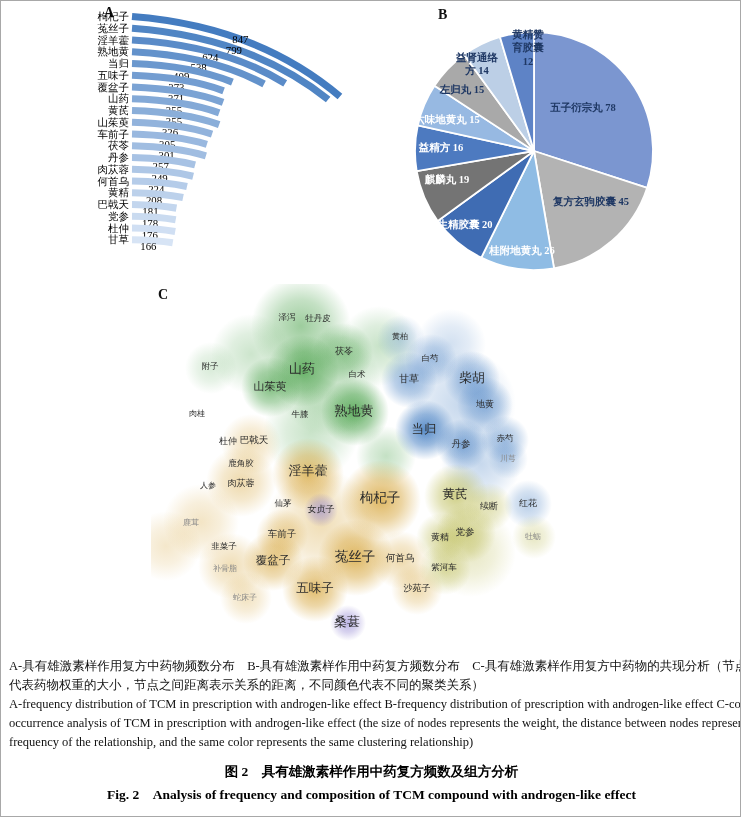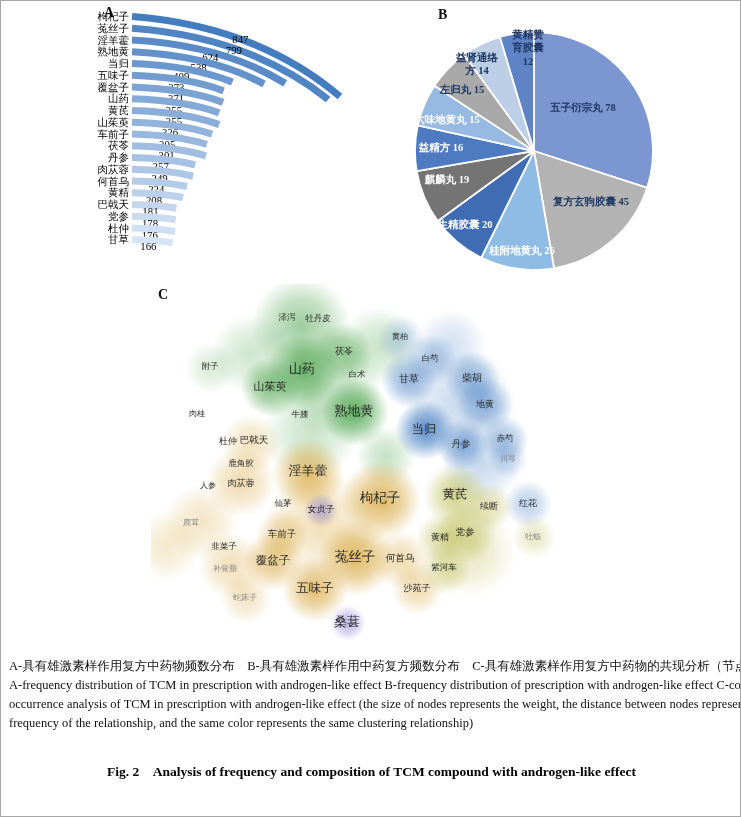--- a/index.html
+++ b/index.html
@@ -171,21 +171,21 @@
       <div class="blob" style="left: 179px; top: 321px; width: 36px; height: 36px; background: radial-gradient(circle closest-side, rgba(123, 108, 201, 0.5) 0%, rgba(123, 108, 201, 0.3) 52%, rgba(123, 108, 201, 0) 100%);"></div>
       <span class="cnode" style="left: 136px; top: 34px; font-size: 8.5px; color: rgb(43, 43, 43);">泽泻</span>
       <span class="cnode" style="left: 167px; top: 35px; font-size: 8.5px; color: rgb(43, 43, 43);">牡丹皮</span>
       <span class="cnode" style="left: 249px; top: 52px; font-size: 8px; color: rgb(43, 43, 43);">黄柏</span>
       <span class="cnode" style="left: 193px; top: 67px; font-size: 9px; color: rgb(43, 43, 43);">茯苓</span>
       <span class="cnode" style="left: 279px; top: 75px; font-size: 8.5px; color: rgb(43, 43, 43);">白芍</span>
       <span class="cnode" style="left: 59px; top: 83px; font-size: 8.5px; color: rgb(43, 43, 43);">附子</span>
       <span class="cnode" style="left: 151px; top: 85px; font-size: 13px; color: rgb(43, 43, 43);">山药</span>
       <span class="cnode" style="left: 206px; top: 91px; font-size: 8.5px; color: rgb(43, 43, 43); text-align: center;">白术</span>
       <span class="cnode" style="left: 258px; top: 95px; font-size: 10px; color: rgb(43, 43, 43);">甘草</span>
-      <span class="cnode" style="left: 321px; top: 94px; font-size: 10px; color: rgb(43, 43, 43);">柴胡</span>
+      <span class="cnode" style="left: 321px; top: 94px; font-size: 13px; color: rgb(43, 43, 43);">柴胡</span>
       <span class="cnode" style="left: 119px; top: 102px; font-size: 11px; color: rgb(43, 43, 43);">山茱萸</span>
       <span class="cnode" style="left: 46px; top: 129px; font-size: 8px; color: rgb(43, 43, 43);">肉桂</span>
       <span class="cnode" style="left: 149px; top: 131px; font-size: 8.5px; color: rgb(43, 43, 43);">牛膝</span>
       <span class="cnode" style="left: 203px; top: 127px; font-size: 13px; color: rgb(43, 43, 43);">熟地黄</span>
       <span class="cnode" style="left: 334px; top: 120px; font-size: 9px; color: rgb(43, 43, 43);">地黄</span>
       <span class="cnode" style="left: 273px; top: 145px; font-size: 12.5px; color: rgb(43, 43, 43);">当归</span>
       <span class="cnode" style="left: 310px; top: 160px; font-size: 9.5px; color: rgb(43, 43, 43);">丹参</span>
       <span class="cnode" style="left: 354px; top: 155px; font-size: 8.5px; color: rgb(43, 43, 43);">赤芍</span>
       <span class="cnode" style="left: 357px; top: 174px; font-size: 8px; color: rgb(138, 138, 138);">川芎</span>
       <span class="cnode" style="left: 77px; top: 157px; font-size: 9px; color: rgb(43, 43, 43);">杜仲</span>
@@ -213,25 +213,27 @@
       <span class="cnode" style="left: 338px; top: 222px; font-size: 9px; color: rgb(43, 43, 43);">续断</span>
       <span class="cnode" style="left: 377px; top: 219px; font-size: 9px; color: rgb(43, 43, 43);">红花</span>
       <span class="cnode" style="left: 314px; top: 248px; font-size: 9.5px; color: rgb(43, 43, 43);">党参</span>
       <span class="cnode" style="left: 289px; top: 253px; font-size: 9px; color: rgb(43, 43, 43);">黄精</span>
       <span class="cnode" style="left: 382px; top: 252px; font-size: 8px; color: rgb(138, 138, 138);">牡蛎</span>
     </div>
 
   <div class="caption">
     <div id="capZh">
         <div class="cap-line">A-具有雄激素样作用复方中药物频数分布　B-具有雄激素样作用中药复方频数分布　C-具有雄激素样作用复方中药物的共现分析（节点大小</div>
+        <div class="cap-line">代表药物权重的大小，节点之间距离表示关系的距离，不同颜色代表不同的聚类关系）</div>
       </div>
     <div id="capEn">
         <div class="cap-line">A-frequency distribution of TCM in prescription with androgen-like effect   B-frequency distribution of prescription with androgen-like effect   C-co-</div>
         <div class="cap-line">occurrence analysis of TCM in prescription with androgen-like effect (the size of nodes represents the weight, the distance between nodes represents the</div>
         <div class="cap-line">frequency of the relationship, and the same color represents the same clustering relationship)</div>
       </div>
   </div>
 
   <div class="fig-titles">
+    <div class="fig-title-zh">图 2　具有雄激素样作用中药复方频数及组方分析</div>
     <div class="fig-title-en">Fig. 2　Analysis of frequency and composition of TCM compound with androgen-like effect</div>
   </div>
 
 </div>
 
 </body></html>

